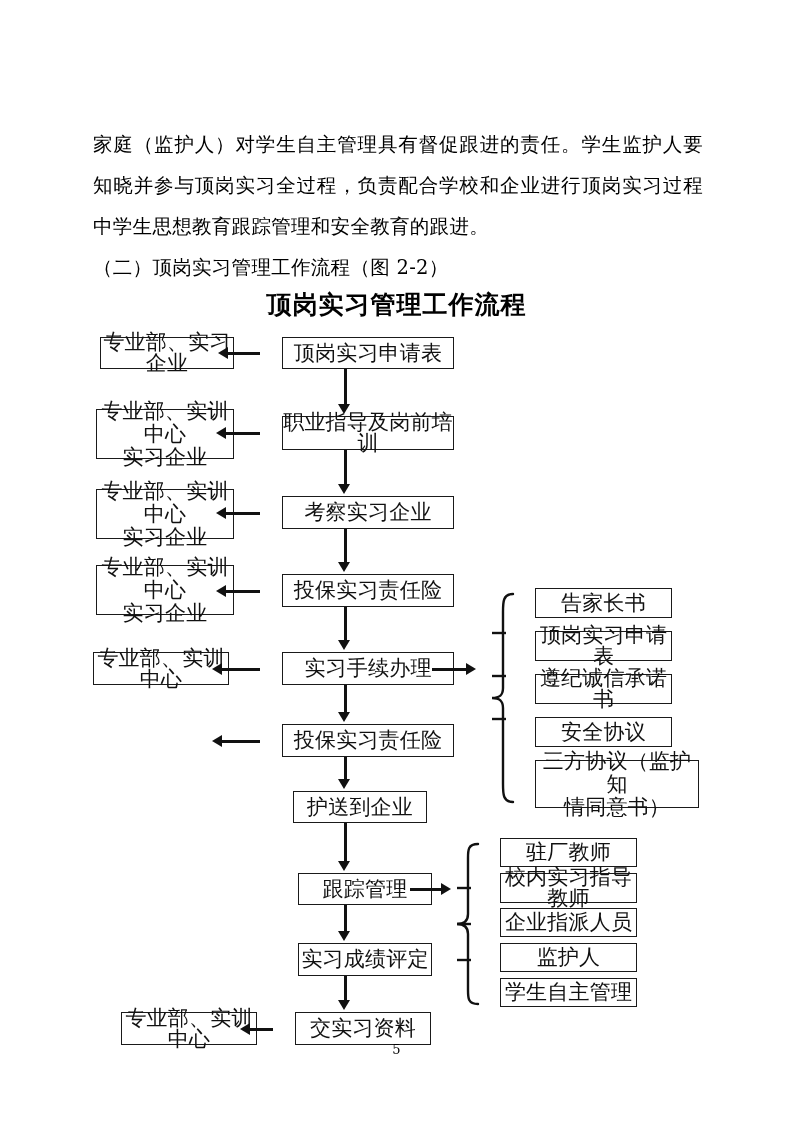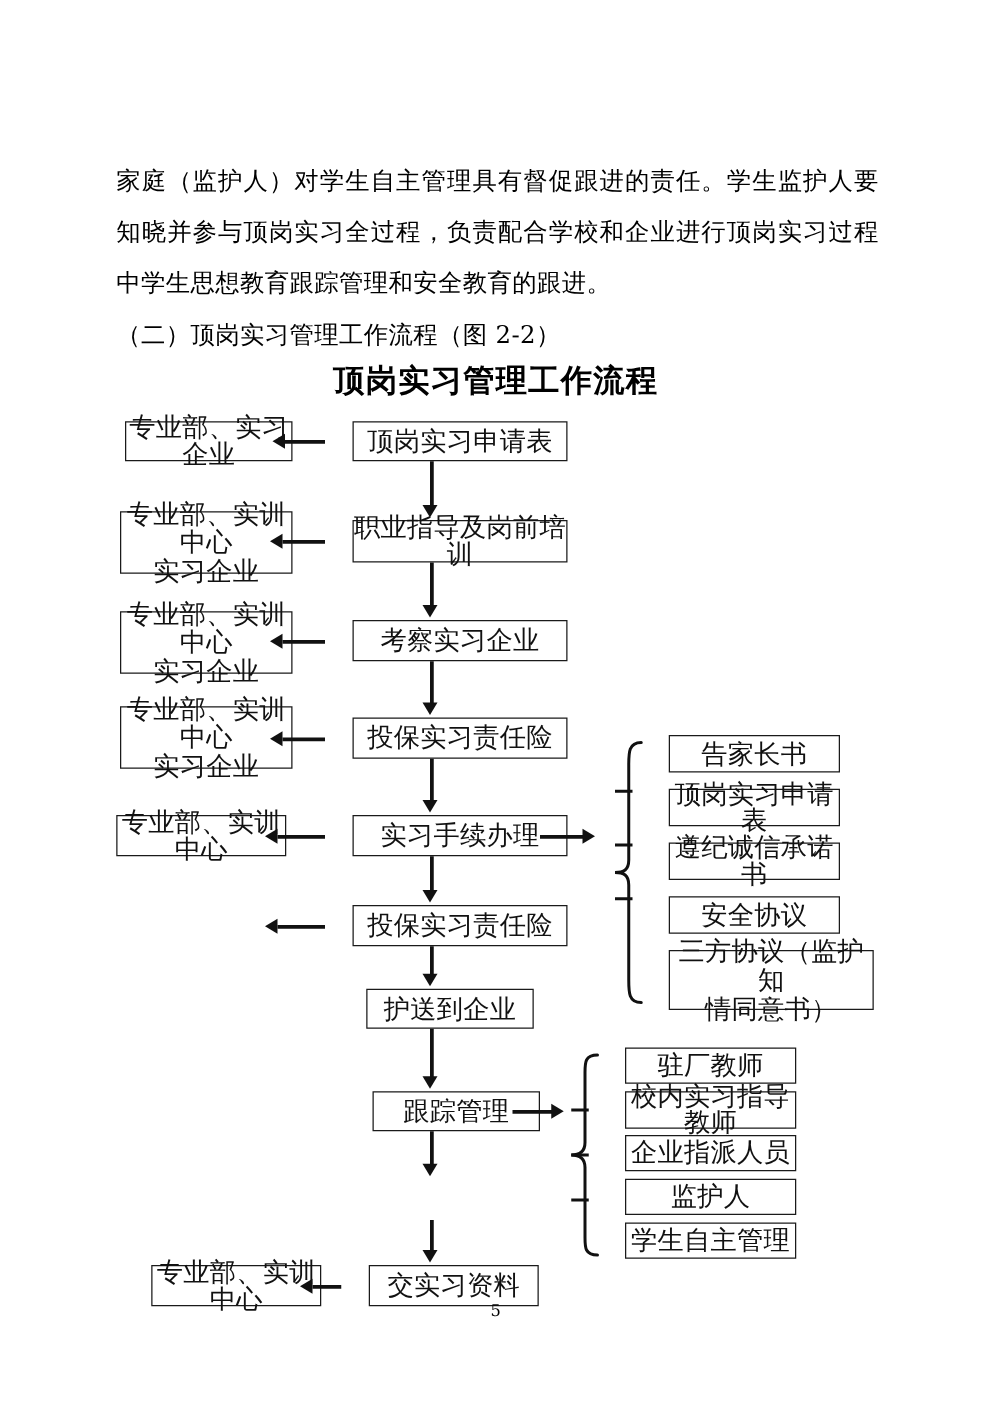--- a/index.html
+++ b/index.html
@@ -153,20 +153,21 @@
   <div class="fbox" style="left:260px; top:574px; width:172px; height:33px;">投保实习责任险</div>
 
   <div class="fbox" style="left:260px; top:652px; width:172px; height:33px;">实习手续办理</div>
 
   <div class="fbox" style="left:260px; top:724px; width:172px; height:33px;">投保实习责任险</div>
 
   <div class="fbox" style="left:271px; top:791px; width:134px; height:32px;">护送到企业</div>
 
   <div class="fbox" style="left:276px; top:873px; width:134px; height:32px;">跟踪管理</div>
 
+  <div class="fbox" style="left:276px; top:943px; width:134px; height:33px;">实习成绩评定</div>
 
   <div class="fbox" style="left:273px; top:1012px; width:136px; height:33px;">交实习资料</div>
 
   <div class="fbox" style="left:78px; top:337px; width:134px; height:32px;">专业部、实习企业</div>
 
   <div class="fbox two-line" style="left:74px; top:409px; width:138px; height:50px; flex-direction:column;">
     <span>专业部、实训中心</span>
     <span>实习企业</span>
   </div>
 

